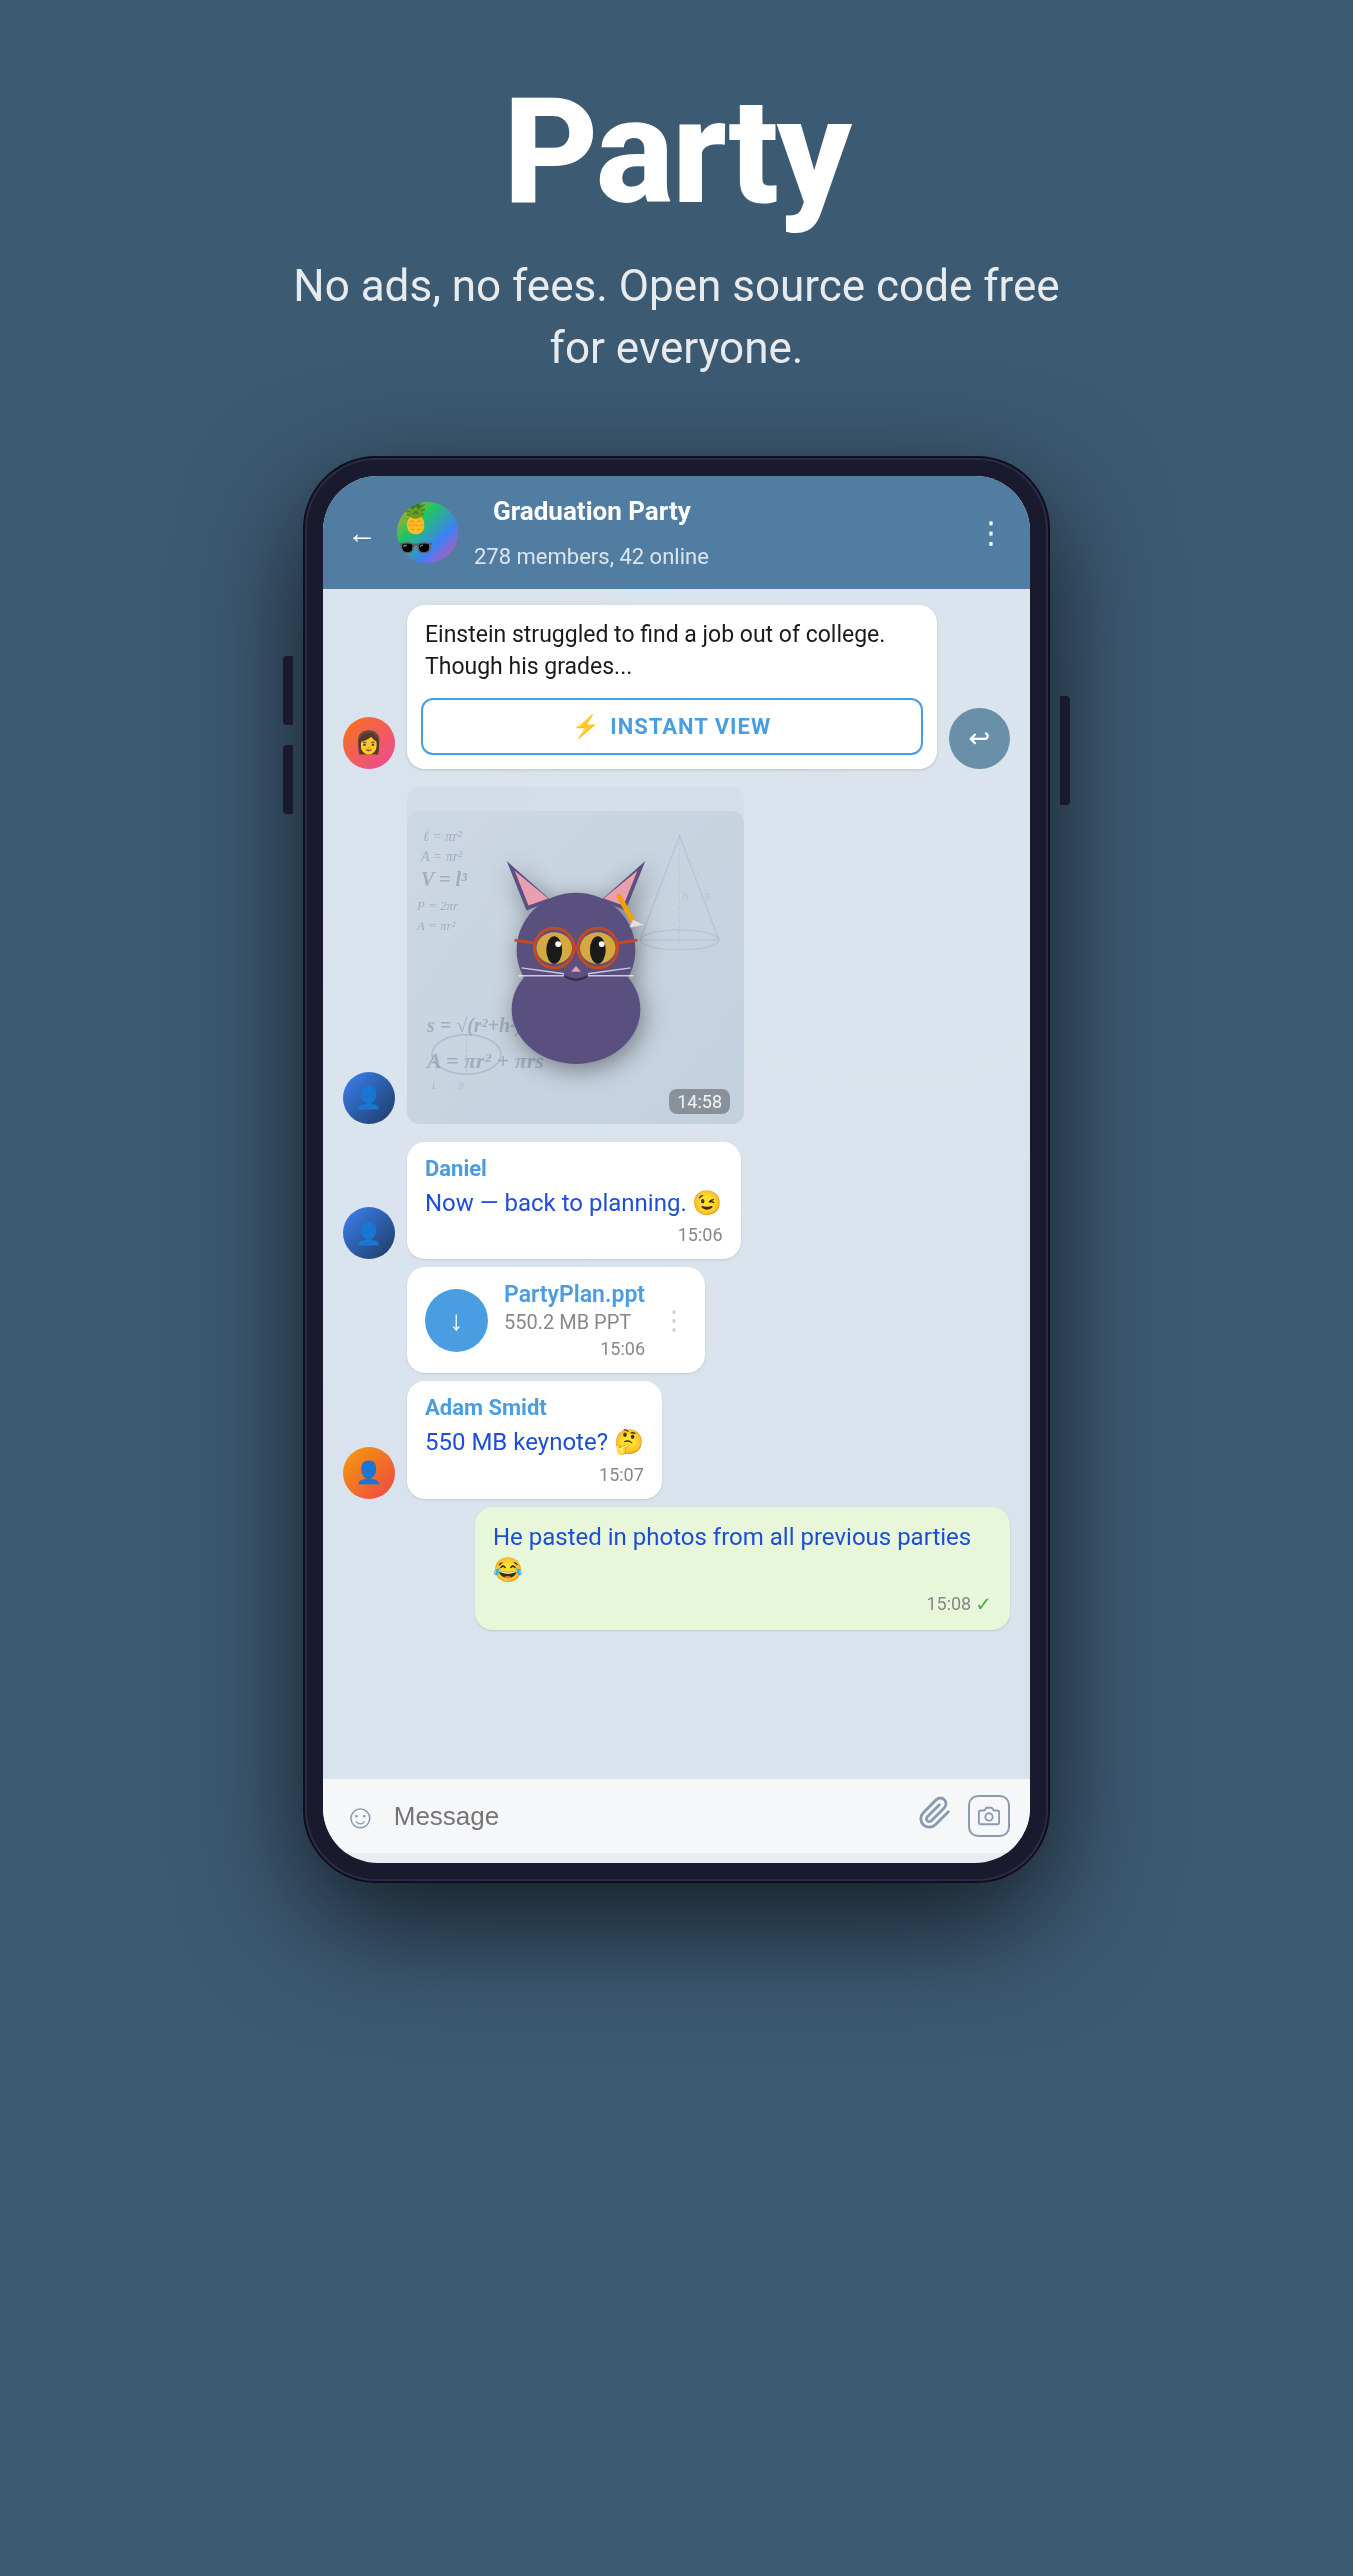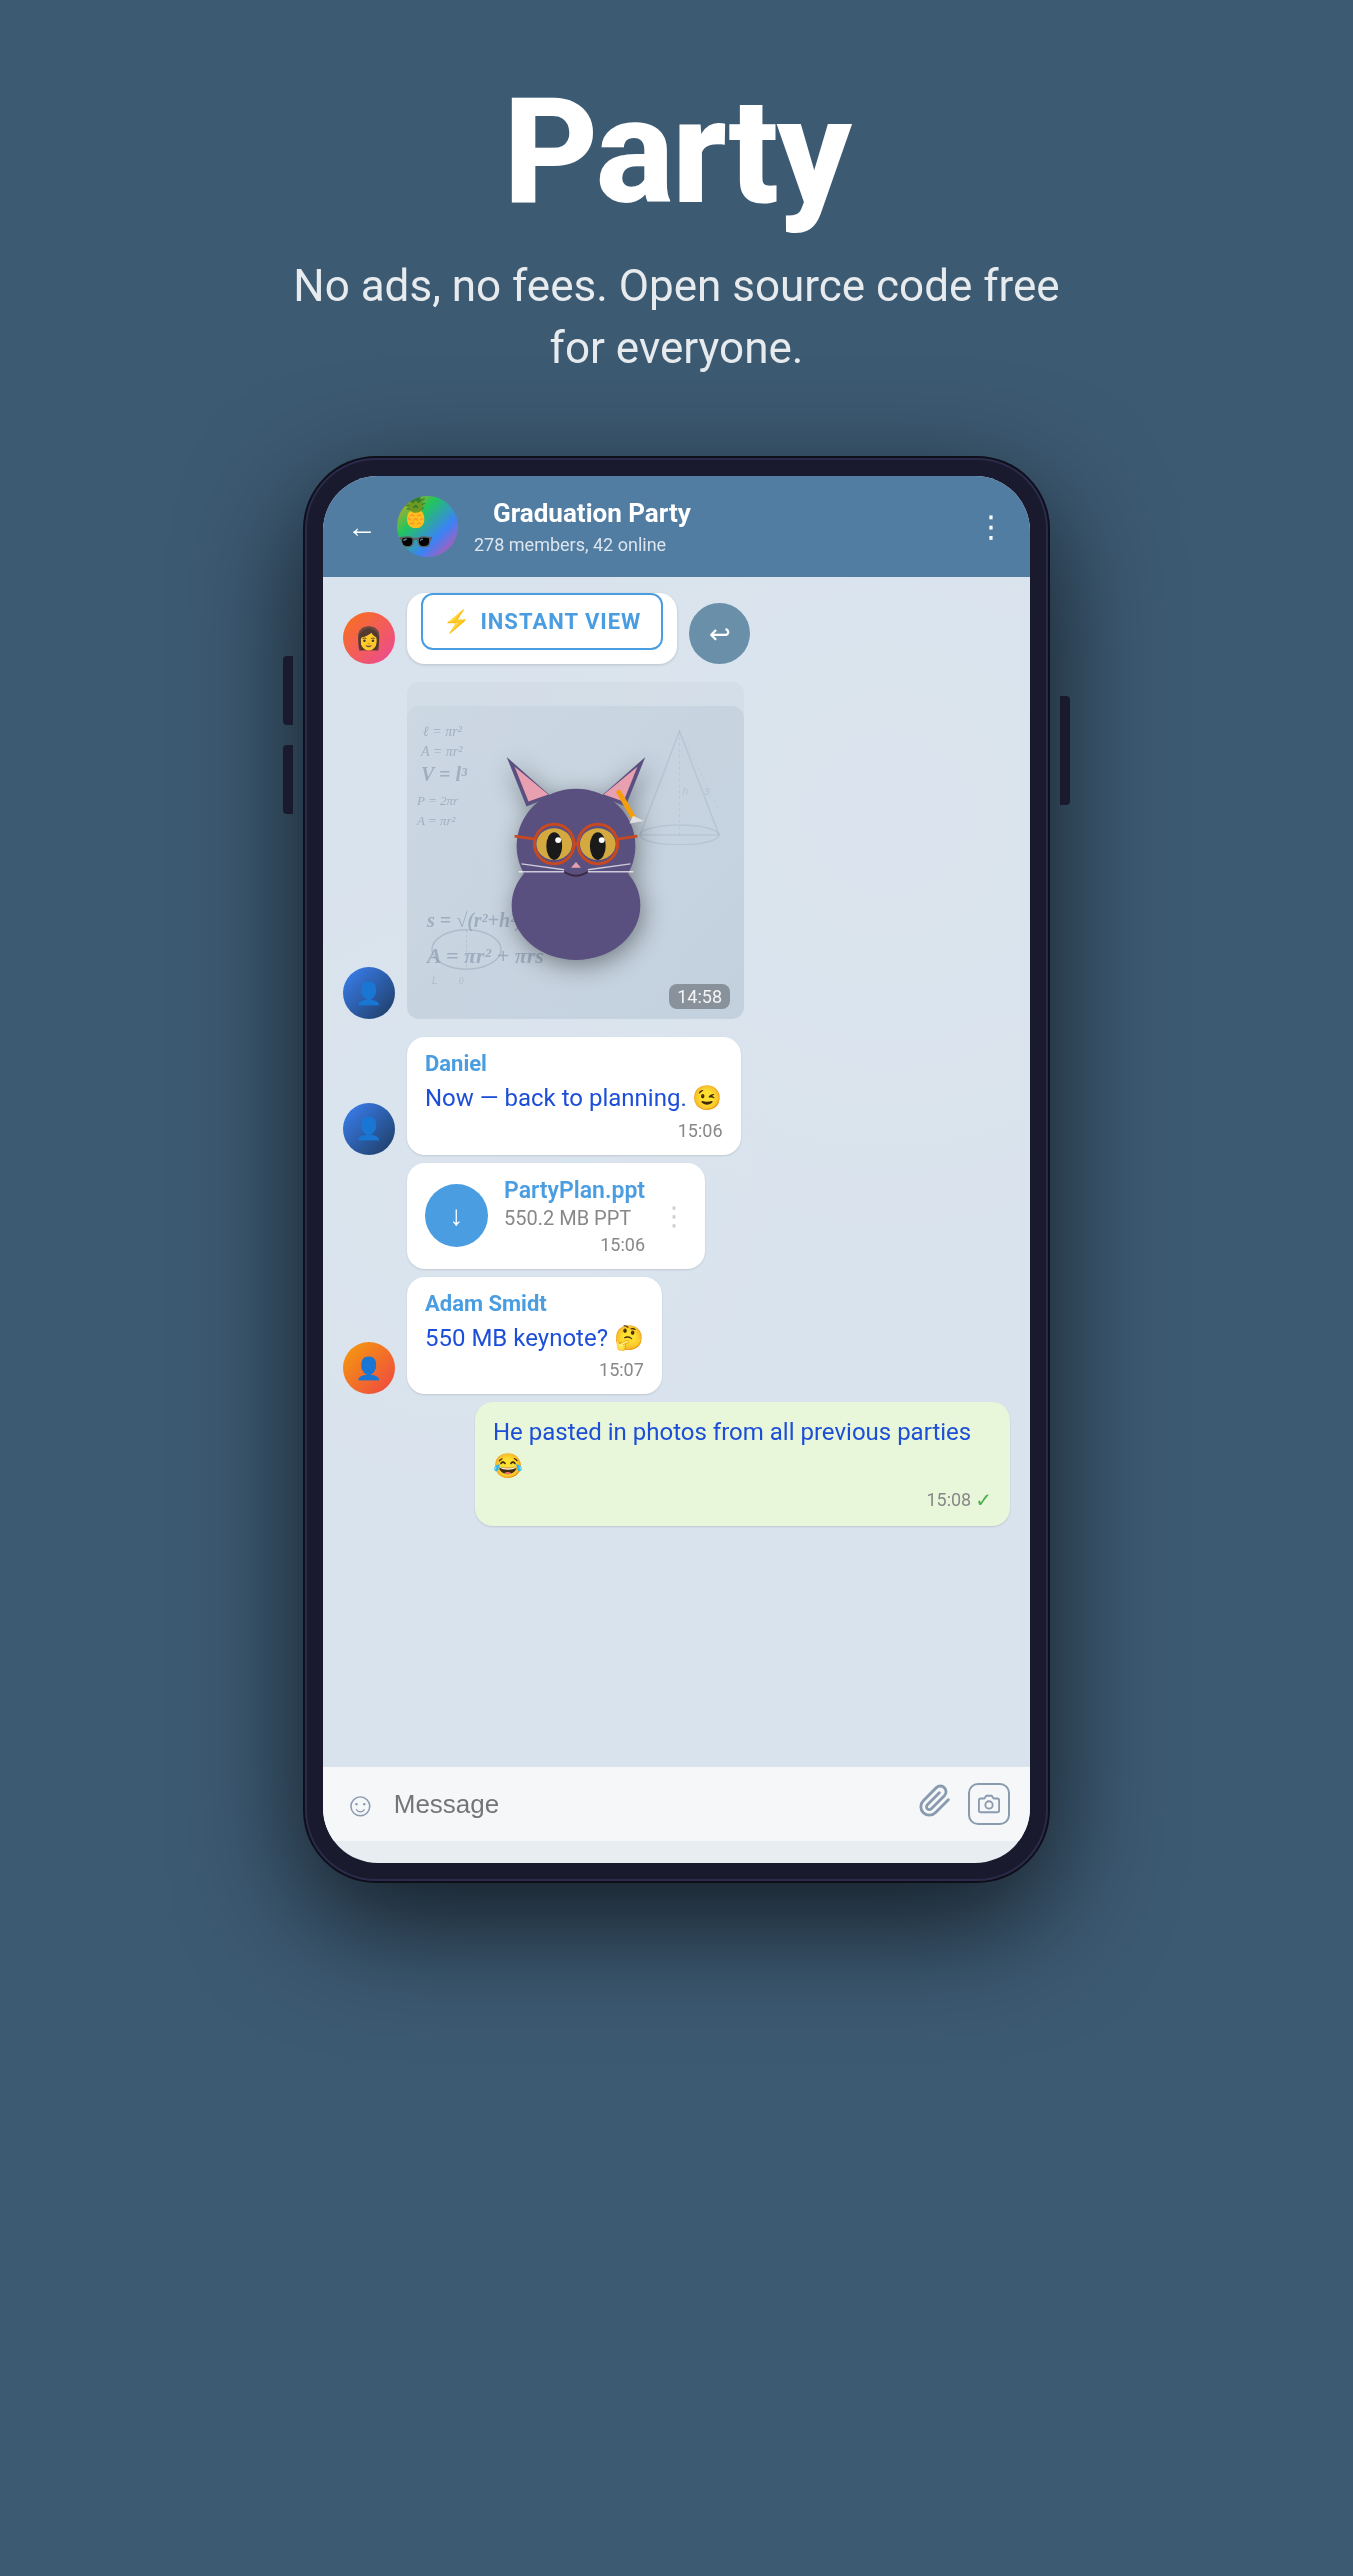--- a/index.html
+++ b/index.html
@@ -137,23 +137,23 @@
     }
 
     .header-name {
       font-size: 26px;
       font-weight: 700;
       color: white;
       margin-left: 19px;
     }
 
     .header-status {
-      font-size: 18px;
+      font-size: 22px;
       color: rgba(255,255,255,0.8);
-      margin-top: 6px;
+      margin-top: 18px;
     }
 
     .header-menu {
       color: white;
       font-size: 30px;
       cursor: pointer;
     }
 
     
     .chat-body {
@@ -492,20 +492,21 @@
       </div>
 
       <div class="chat-body">
 
         <div class="message-row">
           <div class="avatar-small girl">
             <span>👩</span>
           </div>
           <div style="display:flex; align-items:flex-end; gap:12px;">
             <div class="iv-card">
+              <div class="iv-card-text">Einstein struggled to find a job out of college. Though his grades...</div>
               <div class="iv-button">
                 <span class="iv-button-icon">⚡</span>
                 <span class="iv-button-label">INSTANT VIEW</span>
               </div>
             </div>
             <div class="share-btn">
               <span>↩</span>
             </div>
           </div>
         </div>

